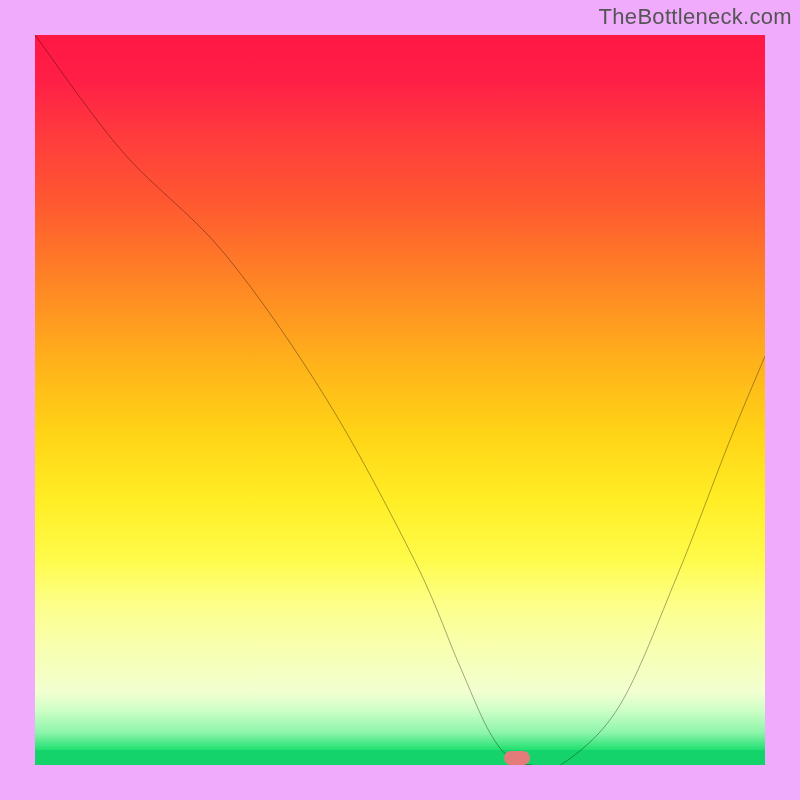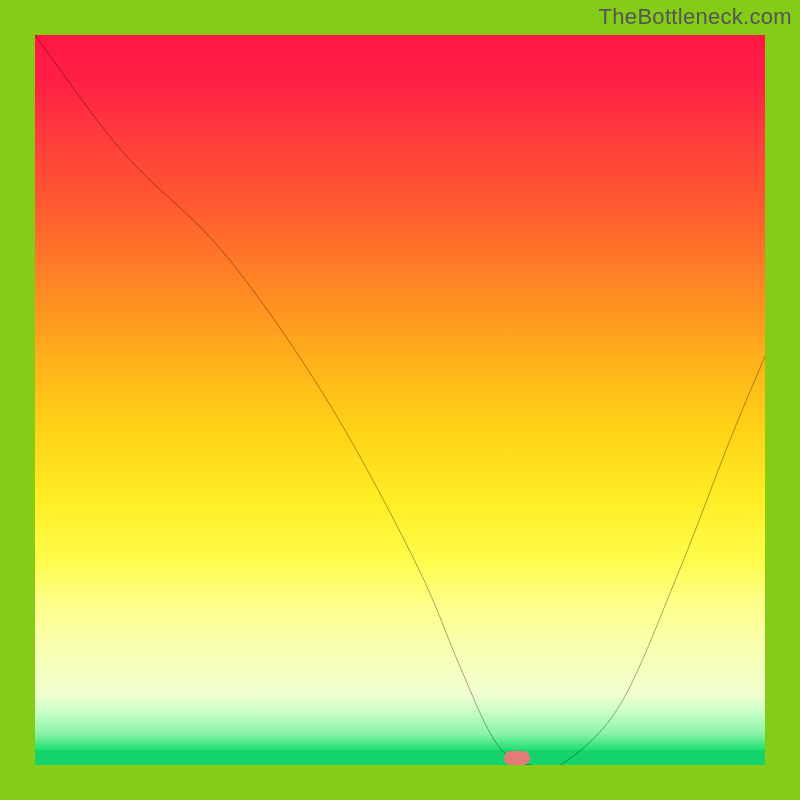--- a/index.html
+++ b/index.html
@@ -8,21 +8,21 @@
     width: 800px;
     height: 800px;
     background: #000;
     overflow: hidden;
     font-family: Arial, Helvetica, sans-serif;
   }
   .frame {
     position: relative;
     width: 800px;
     height: 800px;
-    background: #84cc16;
+    background: #f0abfc;
   }
   .watermark {
     position: absolute;
     top: 4px;
     right: 8px;
     color: #555;
     font-size: 22px;
     font-weight: 500;
     letter-spacing: 0.3px;
     z-index: 10;

